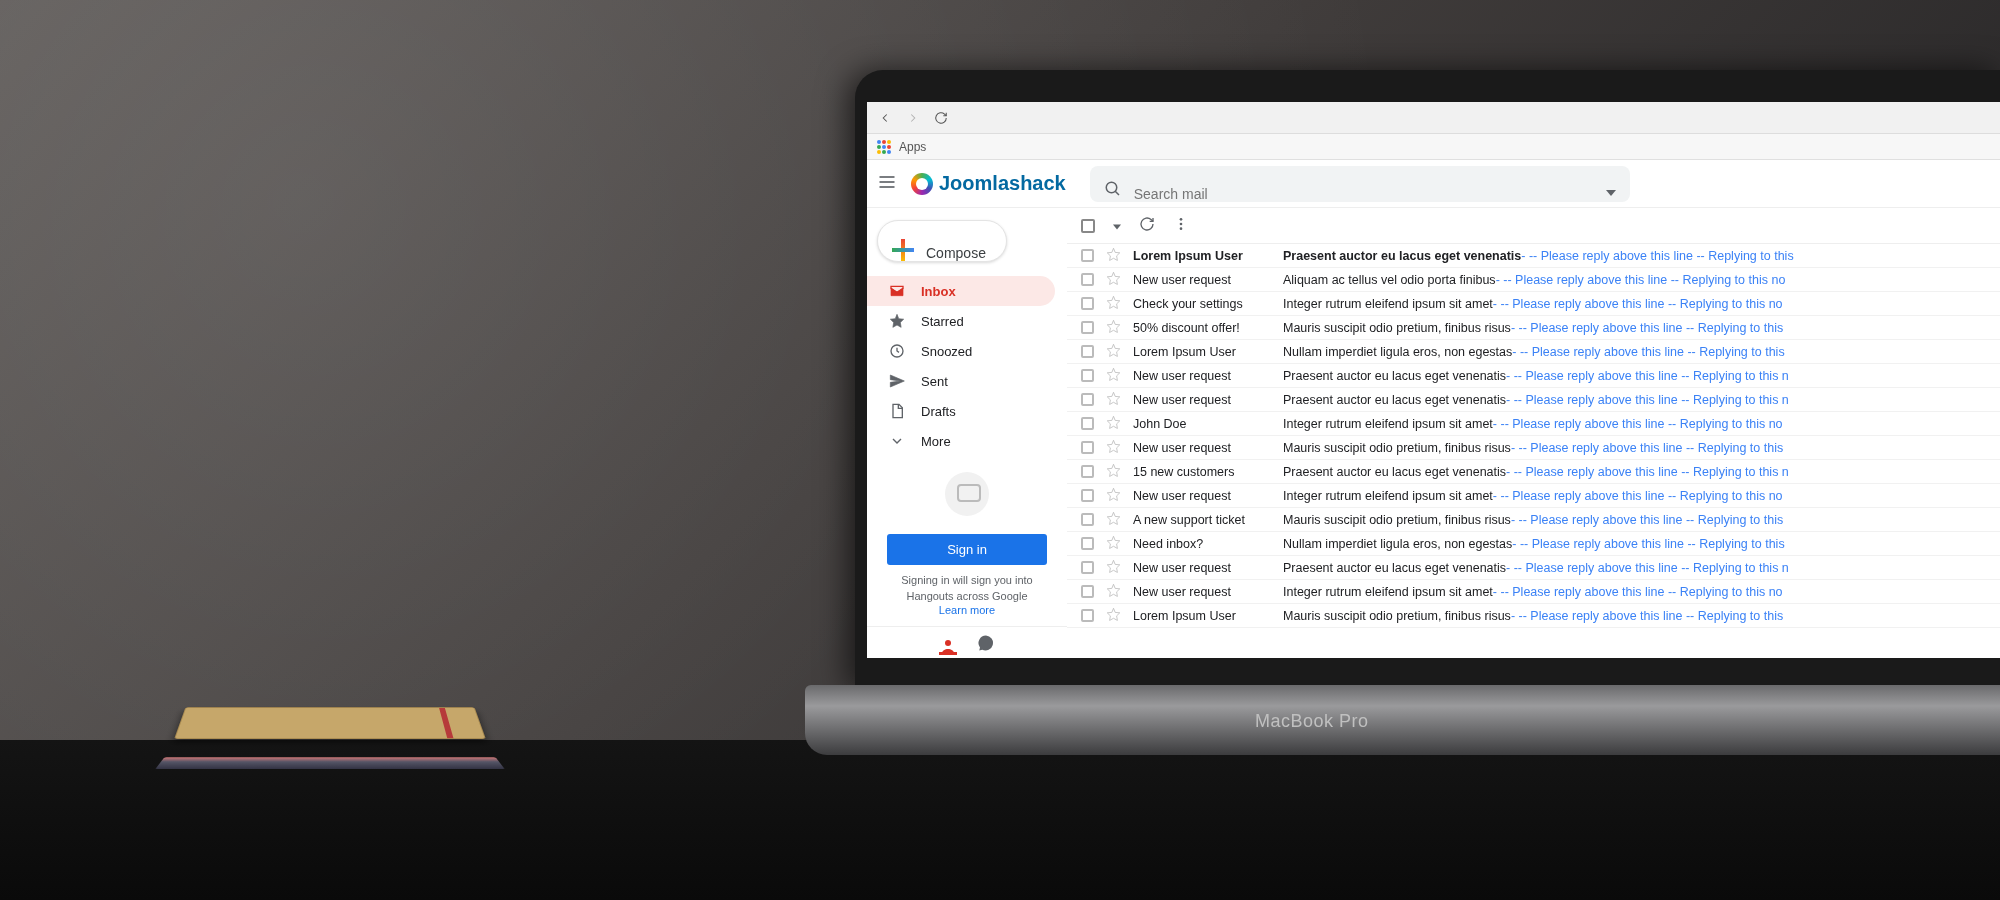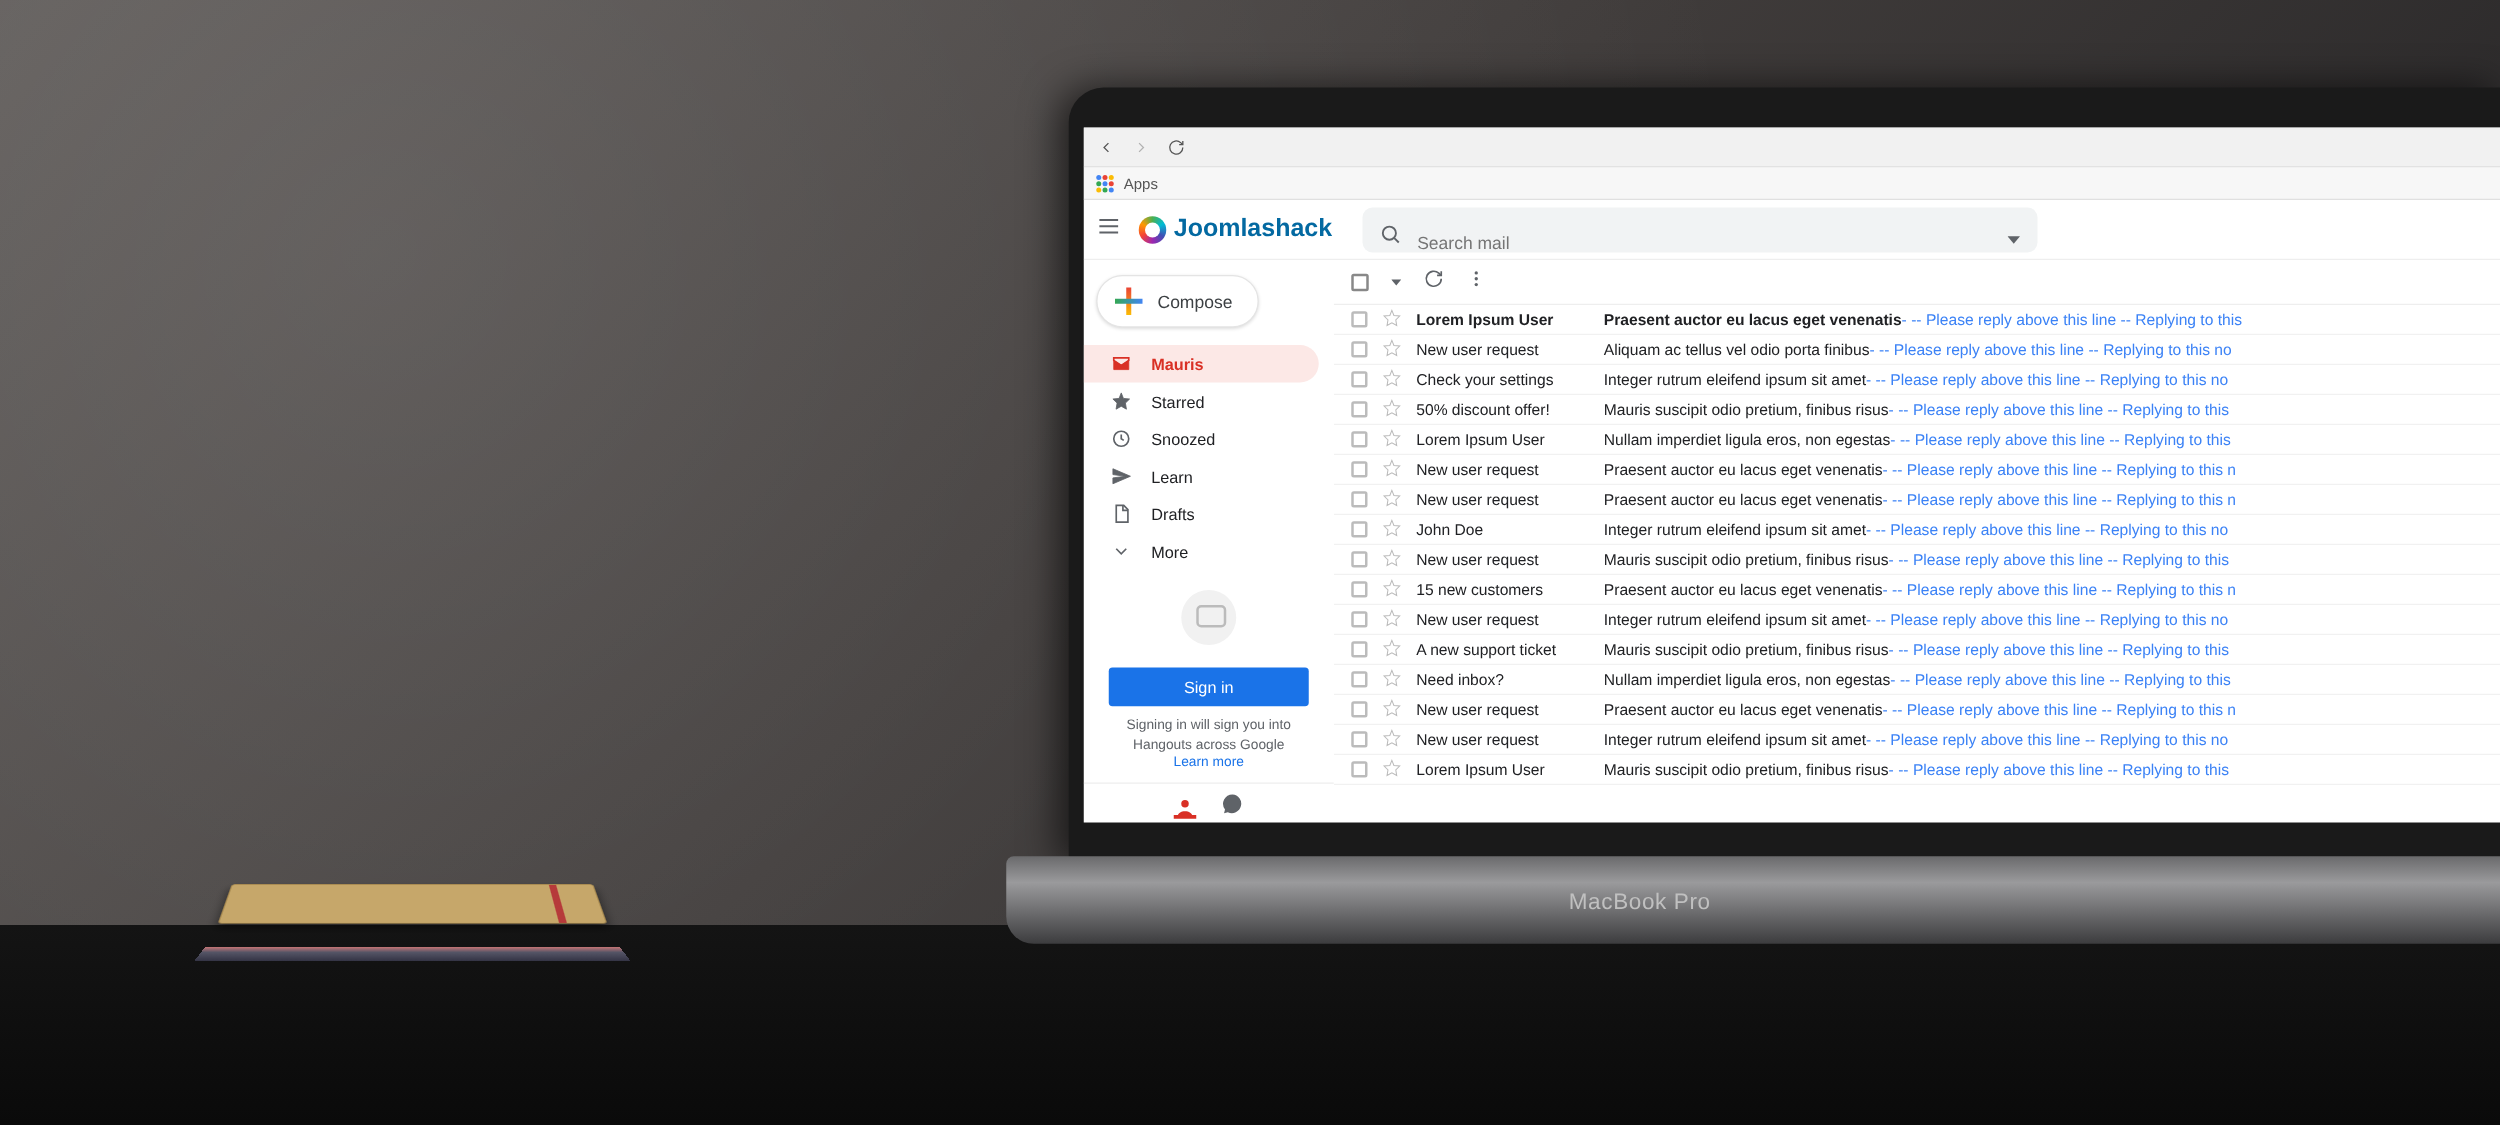--- a/index.html
+++ b/index.html
@@ -39,21 +39,21 @@
   .brand-icon { width:22px; height:22px; border-radius:50%; background:conic-gradient(#4caf50,#00bcd4,#3f51b5,#9c27b0,#f44336,#ff9800,#4caf50); position:relative; }
   .brand-icon::after{content:"";position:absolute;inset:5px;background:#fff;border-radius:50%;}
   .search-box { flex:0 0 540px; height:36px; background:#f1f3f4; border-radius:8px; display:flex; align-items:flex-end; padding:0 14px; gap:12px; color:#5f6368; margin-left:10px; }
   .search-box svg { width:18px; height:18px; fill:#5f6368; }
   .search-box input { flex:1; border:none; background:transparent; outline:none; font-size:14px; color:#202124; }
   .search-caret svg { width:10px; height:10px; fill:#5f6368; }
 
   
   .gmail-body { display:flex; height:calc(100% - 106px); }
   .sidebar { width:200px; flex-shrink:0; padding-top:10px; display:flex; flex-direction:column; position:relative; }
-  .compose { margin:2px 0 14px 10px; width:130px; height:42px; border:1px solid #e4e4e4; border-radius:22px; display:flex; align-items:center; gap:12px; padding-left:14px; font-size:14px; color:#3c4043; box-shadow:0 1px 3px rgba(0,0,0,0.15); cursor:pointer; background:#fff; }
+  .compose { margin:2px 0 14px 10px; width:130px; height:42px; border:1px solid #e4e4e4; border-radius:22px; display:flex; align-items:flex-end; gap:12px; padding-left:14px; font-size:14px; color:#3c4043; box-shadow:0 1px 3px rgba(0,0,0,0.15); cursor:pointer; background:#fff; }
   .compose .plus { width:22px; height:22px; position:relative; }
   .compose .plus::before,.compose .plus::after{content:"";position:absolute;background:#fbbc04;}
   .compose .plus::before{left:9px;top:0;width:4px;height:22px;background:linear-gradient(#ea4335,#fbbc04);} 
   .compose .plus::after{top:9px;left:0;height:4px;width:22px;background:linear-gradient(90deg,#34a853,#4285f4);} 
 
   .nav-item { height:30px; display:flex; align-items:center; gap:16px; padding-left:22px; font-size:13px; color:#202124; cursor:pointer; border-radius:0 15px 15px 0; margin-right:12px; }
   .nav-item.active { background:#fce8e6; color:#d93025; font-weight:700; }
   .nav-item .icon{ width:16px; height:16px; display:flex; align-items:center; justify-content:center; }
   .nav-item .icon svg{ width:16px; height:16px; }
   .nav-item.active .icon svg{ fill:#d93025; stroke:#d93025; }
@@ -165,21 +165,21 @@
           </div>
           <div id="nav-items">
               <div class="nav-item active">
                 <span class="icon">
                   <svg viewBox="0 0 24 24">
                     <path d="M3 5h18v14H3z" fill="none" stroke-width="0"></path>
                     <path d="M21 8v11H3V8l9 6z"></path>
                     <path d="M3 8l9 6 9-6V5H3z" fill="none" stroke-width="2"></path>
                   </svg>
                 </span>
-                <span>Mauris</span>
+                <span>Inbox</span>
               </div>
               <div class="nav-item">
                 <span class="icon">
                   <svg viewBox="0 0 24 24">
                     <path d="M12 2l2.6 6.6L22 9.3l-5 4.9 1.2 7.3L12 18l-6.2 3.5L7 14.2 2 9.3l7.4-.7z"></path>
                   </svg>
                 </span>
                 <span>Starred</span>
               </div>
               <div class="nav-item">
@@ -190,21 +190,21 @@
                   </svg>
                 </span>
                 <span>Snoozed</span>
               </div>
               <div class="nav-item">
                 <span class="icon">
                   <svg viewBox="0 0 24 24">
                     <path d="M2 21l21-9L2 3v7l15 2-15 2z"></path>
                   </svg>
                 </span>
-                <span>Learn</span>
+                <span>Sent</span>
               </div>
               <div class="nav-item">
                 <span class="icon">
                   <svg viewBox="0 0 24 24">
                     <path d="M6 2h9l5 5v15H6z" fill="none" stroke-width="2"></path>
                     <path d="M14 2v6h6" fill="none" stroke-width="2"></path>
                   </svg>
                 </span>
                 <span>Drafts</span>
               </div>

